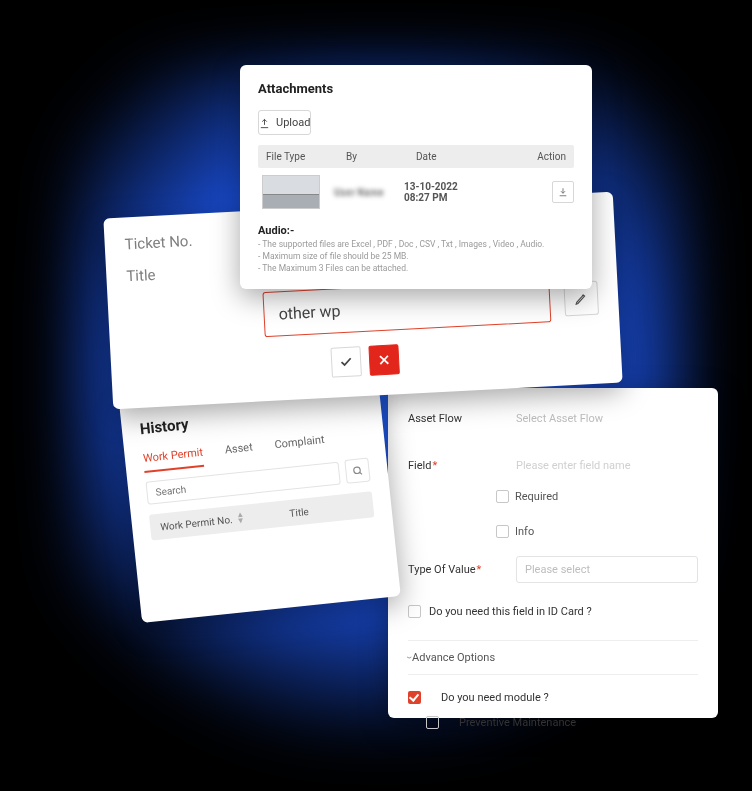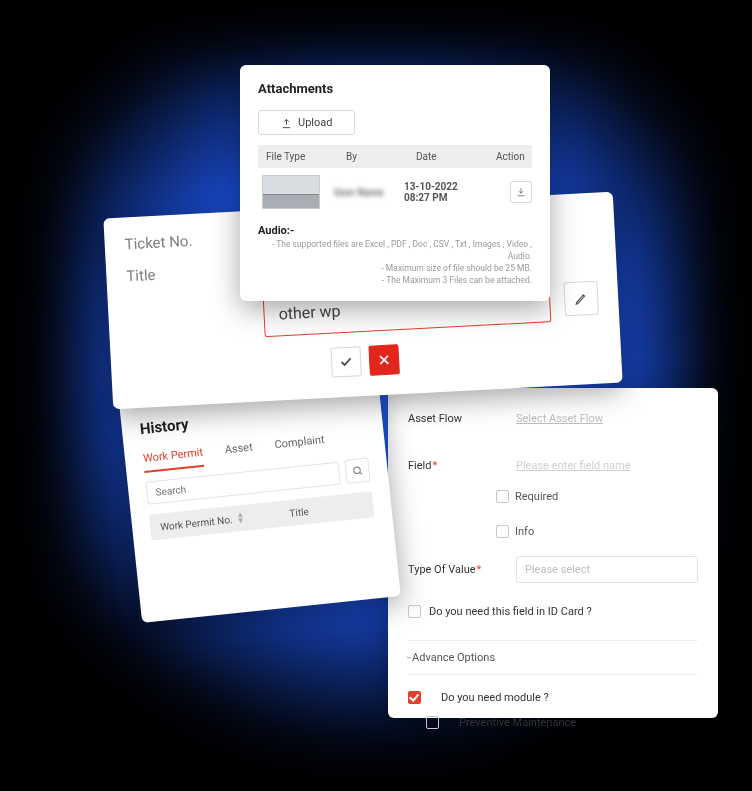--- a/index.html
+++ b/index.html
@@ -19,21 +19,21 @@
     border-radius: 6px;
     box-shadow: 0 8px 28px rgba(0,0,0,0.35);
   }
 
   
   .form-card { left: 388px; top: 388px; width: 330px; height: 330px; padding: 18px 20px; font-size: 11px; color: #555; }
   .form-row { display: flex; align-items: center; gap: 18px; margin-bottom: 22px; }
   .form-label { flex: 0 0 90px; color: #333; font-size: 11px; }
   .form-label .req { color: #e0412a; margin-left: 1px; }
   .form-input { flex: 1; border: 1px solid #e3e3e3; border-radius: 3px; padding: 6px 8px; font-size: 11px; color: #bdbdbd; background: #fff; }
-  .form-input.plain { border: none; padding-left: 0; text-decoration: underline; }
+  .form-input.plain { border: none; padding-left: 0; }
   .form-checks { margin-left: 88px; display: flex; gap: 22px; margin-top: -10px; margin-bottom: 18px; flex-direction: column; }
   .chk { display: flex; align-items: center; gap: 6px; color: #555; }
   .qline { display: flex; align-items: center; gap: 8px; color: #333; margin-bottom: 22px; }
   .accordion { border-top: 1px solid #eee; border-bottom: 1px solid #eee; padding: 10px 0; display: flex; align-items: center; gap: 1px; color: #555; margin-bottom: 16px; }
   .chev { display: inline-block; transform: rotate(90deg); font-size: 10px; color: #888; }
   .mod-line { display: flex; align-items: center; gap: 20px; color: #333; margin-bottom: 12px; }
   .chk-on { width: 13px; height: 13px; background: #e0412a; border-radius: 2px; position: relative; }
   .chk-on::after { content: ""; position: absolute; left: 3px; top: 1px; width: 4px; height: 7px; border: solid #fff; border-width: 0 2px 2px 0; transform: rotate(40deg); }
   .chk-off { width: 13px; height: 13px; border: 1px solid #c7c7c7; border-radius: 2px; }
 
@@ -55,36 +55,36 @@
   .ticket-card { left: 108px; top: 205px; width: 510px; padding: 18px 20px 20px 20px; transform: rotate(-3deg); }
   .ticket-row { display: flex; align-items: center; margin-bottom: 14px; gap: 14px;}
   .ticket-label { flex: 0 0 120px; color: #7f7f7f; font-size: 15px; }
   .chip-input { border: 1px solid #e0412a; border-radius: 3px; padding: 12px 14px; flex: 1; font-size: 16px; color: #444; }
   .edit-sq { width: 34px; height: 34px; border: 1px solid #d7d7d7; border-radius: 3px; display: flex; align-items: center; justify-content: center; color: #666; }
   .action-row { display: flex; gap: 8px; margin-left: 200px; margin-top: 10px; }
   .act-btn { width: 30px; height: 30px; border: 1px solid #d7d7d7; display: flex; align-items: center; justify-content: center; border-radius: 2px; color: #555; font-size: 14px; }
   .act-btn.cancel { background: #e3261b; border-color: #e3261b; color: #fff; font-weight: 700; }
 
   
-  .attach-card { left: 240px; top: 65px; width: 310px; padding: 16px 18px 14px 18px; }
+  .attach-card { left: 240px; top: 65px; width: 352px; padding: 16px 18px 14px 18px; }
   .attach-title { font-weight: 700; font-size: 13px; color: #222; margin-bottom: 14px; }
-  .upload-btn { display: inline-flex; align-items: flex-end; gap: 6px; font-size: 11px; border: 1px solid #d7d7d7; padding: 5px 22px; border-radius: 3px; color: #444; margin-bottom: 10px; }
+  .upload-btn { display: inline-flex; align-items: flex-end; gap: 6px; font-size: 11px; border: 1px solid #d7d7d7; padding: 5px 0; border-radius: 3px; color: #444; margin-bottom: 10px; }
   .atbl-head { display: flex; background: #ededed; font-size: 10px; color: #555; border-radius: 2px; }
   .atbl-head > div { padding: 6px 8px; }
   .c-ft { flex: 0 0 80px; }
   .c-by { flex: 0 0 70px; }
   .c-dt { flex: 0 0 80px; }
   .c-ac { flex: 1; text-align: right; }
   .atbl-row { display: flex; align-items: center; padding: 7px 0; font-size: 10px; color: #555; font-weight: bold; }
   .thumb { width: 58px; height: 34px; background: linear-gradient(#d9dde1 55%, #a9aeb4 55%); border: 1px solid #ccc; margin-right: 14px; margin-left: 4px; position: relative; }
   .thumb::after { content: ""; position: absolute; left: 0; right: 0; top: 55%; height: 1px; background: #888; }
   .blur { color: transparent; text-shadow: 0 0 4px rgba(100,100,100,0.9); user-select: none; }
   .dl-btn { width: 22px; height: 22px; border: 1px solid #d7d7d7; border-radius: 2px; display: inline-flex; align-items: center; justify-content: center; color: #666; font-size: 10px; }
   .note-h { font-weight: 700; font-size: 11px; margin-top: 8px; color: #222; }
-  .note-ul { font-size: 8.5px; color: #9a9a9a; margin-top: 2px; line-height: 1.4; text-align: right; }
+  .note-ul { font-size: 8.5px; color: #9a9a9a; margin-top: 2px; line-height: 1.4; }
   .note-ul div::before { content: "- "; }
 </style>
 </head>
 <body>
 
 <div class="stage">
   <div class="glow"></div>
 
   <div class="card form-card">
     <div class="form-row">

